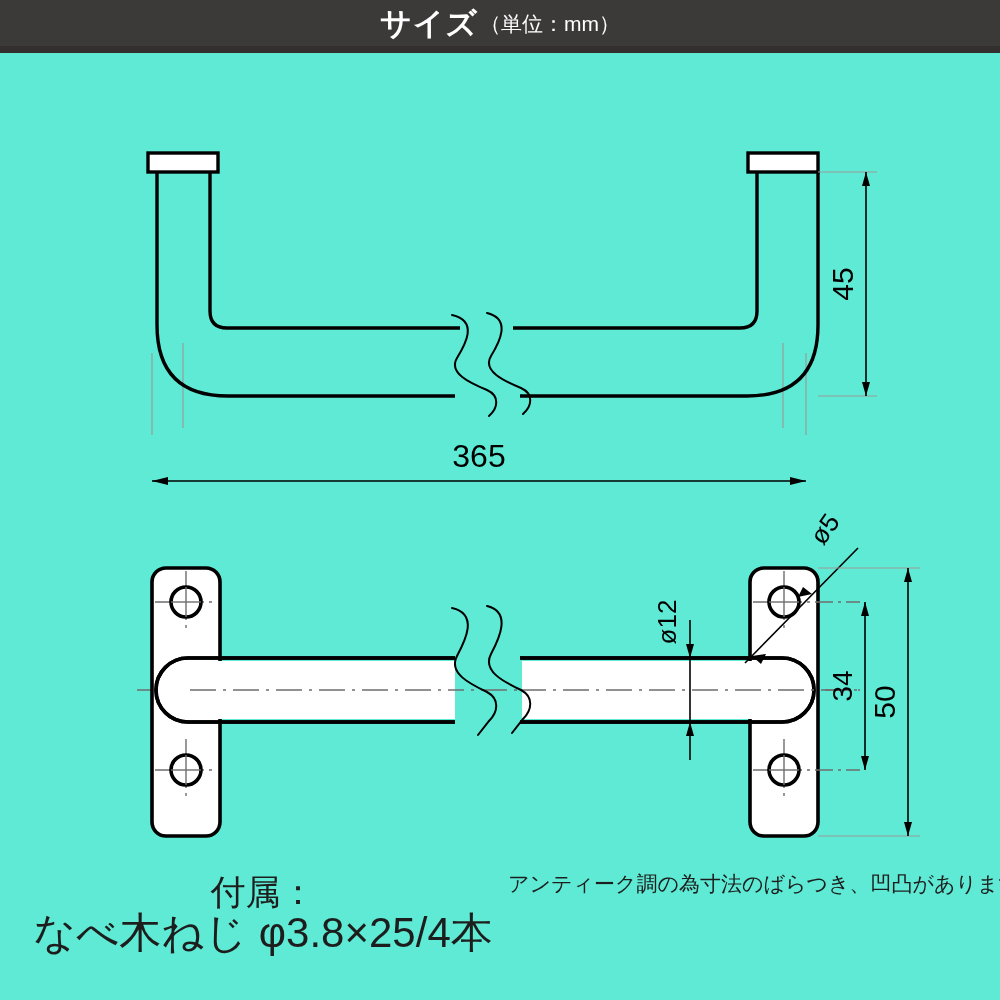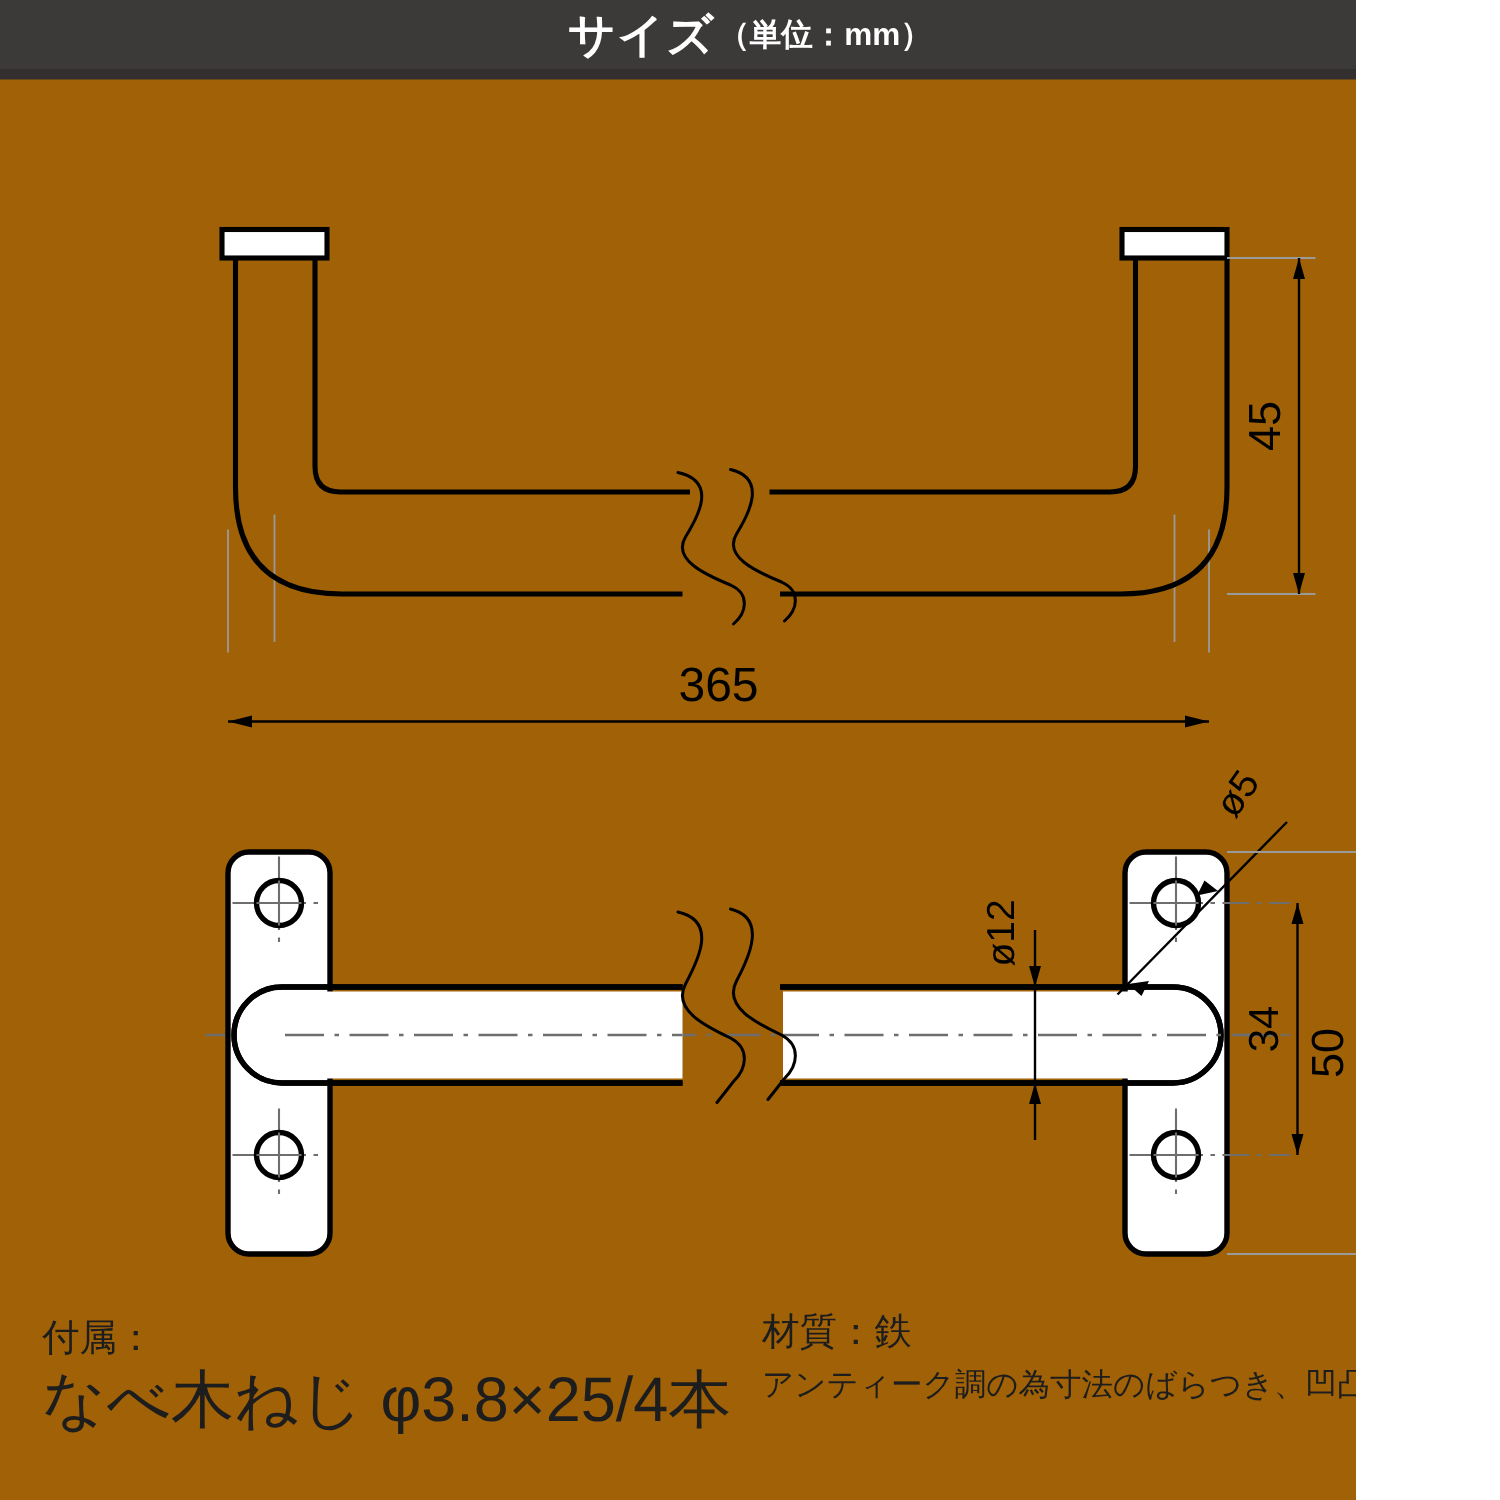--- a/index.html
+++ b/index.html
@@ -2,25 +2,26 @@
 <html><head>
 <meta charset="utf-8">
 <style>
   html, body {
     margin: 0;
     padding: 0;
     background: #ffffff;
   }
   #page {
     position: relative;
-    width: 904px;
+    width: 1000px;
     height: 1000px;
-    background: #a16207;
+    background: #5eead4;
     font-family: "Liberation Sans", "DejaVu Sans", sans-serif;
     overflow: hidden;
+    text-align: center;
   }
 
   
   #header-bar {
     position: absolute;
     left: 0; top: 0;
     width: 1000px;
     height: 46px;
     background: #3b3a39;
     display: flex;
@@ -38,41 +39,41 @@
     color: #ffffff;
     font-size: 31px;
     font-weight: bold;
     letter-spacing: 1px;
     line-height: 1;
     white-space: nowrap;
   }
   #header-unit {
     color: #ffffff;
     font-size: 21px;
-    font-weight: bold;
+    font-weight: normal;
     line-height: 1;
     white-space: nowrap;
     margin-left: 2px;
   }
 
   
   #drawing {
     position: absolute;
     left: 0; top: 53px;
     width: 1000px;
     height: 800px;
   }
 
   
   .txt-block { position: absolute; color: #222222; }
   #attach-block { left: 28px; top: 872px; width: 470px; }
   #material-block { left: 508px; top: 868px; width: 480px; }
 
   .hdr-line {
-    font-size: 25px;
+    font-size: 35px;
     line-height: 40px;
     white-space: nowrap;
     color: #1d1d1d;
   }
   .body-line {
     font-size: 21px;
     line-height: 31px;
     white-space: nowrap;
     color: #1d1d1d;
   }
@@ -236,17 +237,16 @@
       </g>
     </svg>
   </div>
 
   <div class="txt-block" id="attach-block">
     <div class="hdr-line">付属：</div>
     <div class="big-line">なべ木ねじ φ3.8×25/4本</div>
   </div>
 
   <div class="txt-block" id="material-block">
-    <div class="hdr-line">材質：鉄</div>
     <div class="body-line">アンティーク調の為寸法のばらつき、凹凸があります。</div>
   </div>
 
 </div>
 
 </body></html>

